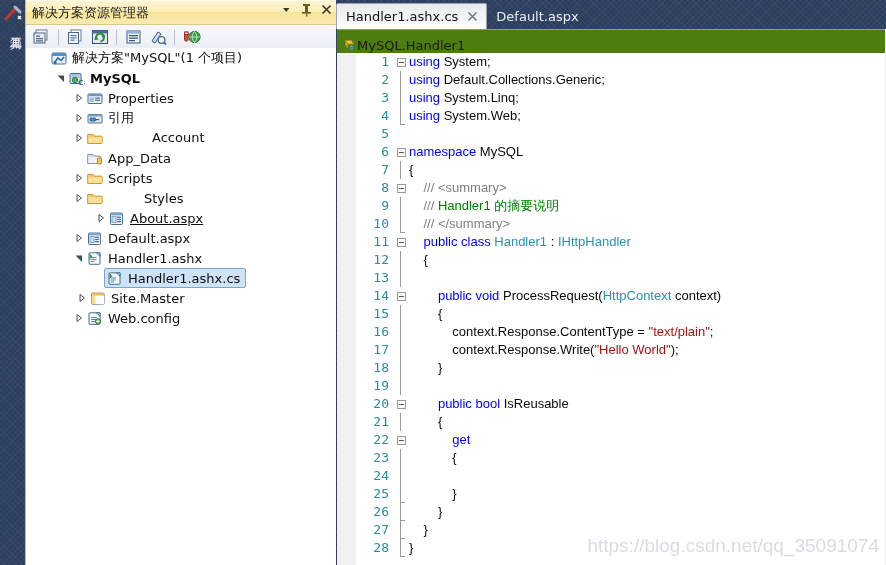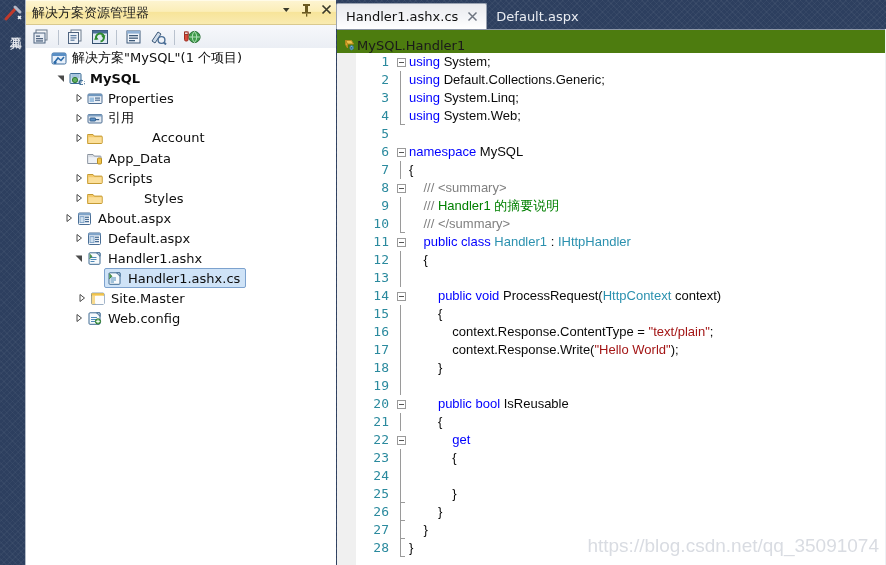--- a/index.html
+++ b/index.html
@@ -569,21 +569,21 @@
           <div style="display: flex; align-items: center; gap: 36px;">
             <div class="tico">
               <svg width="16" height="15" viewBox="0 0 16 15">
                 <path d="M1 3.5 h5 l1.3 1.6 h7.2 a.7.7 0 0 1 .7 .7 v6 a.7.7 0 0 1 -.7 .7 h-13.5 a.7.7 0 0 1 -.7 -.7 v-7.6 a.7.7 0 0 1 .7 -.7 z" fill="#f3c96b" stroke="#c59b33"></path>
                 <path d="M1.6 6.2 h13 v5.8 h-13 z" fill="#fbdf9a"></path>
               </svg>
             </div>
             <div class="tlabel">Styles</div>
           </div>
         </div>
-        <div class="tnode" style="padding-left: 36px;">
+        <div class="tnode" style="padding-left: 68px; text-decoration: underline;">
           <div class="exp">
             <svg width="10" height="10" viewBox="0 0 10 10">
               <path d="M3 1.5 L7.5 5 L3 8.5 Z" fill="none" stroke="#4a4a4a" stroke-width="1"></path>
             </svg>
           </div>
           <div style="display: flex; align-items: center;">
             <div class="tico">
               <svg width="16" height="15" viewBox="0 0 16 15">
                 <rect x="1.5" y="2" width="12" height="11.5" rx="1" fill="#fbfcfe" stroke="#4a6f97"></rect>
                 <rect x="1.5" y="2" width="12" height="2.4" fill="#7fa3c8"></rect>

